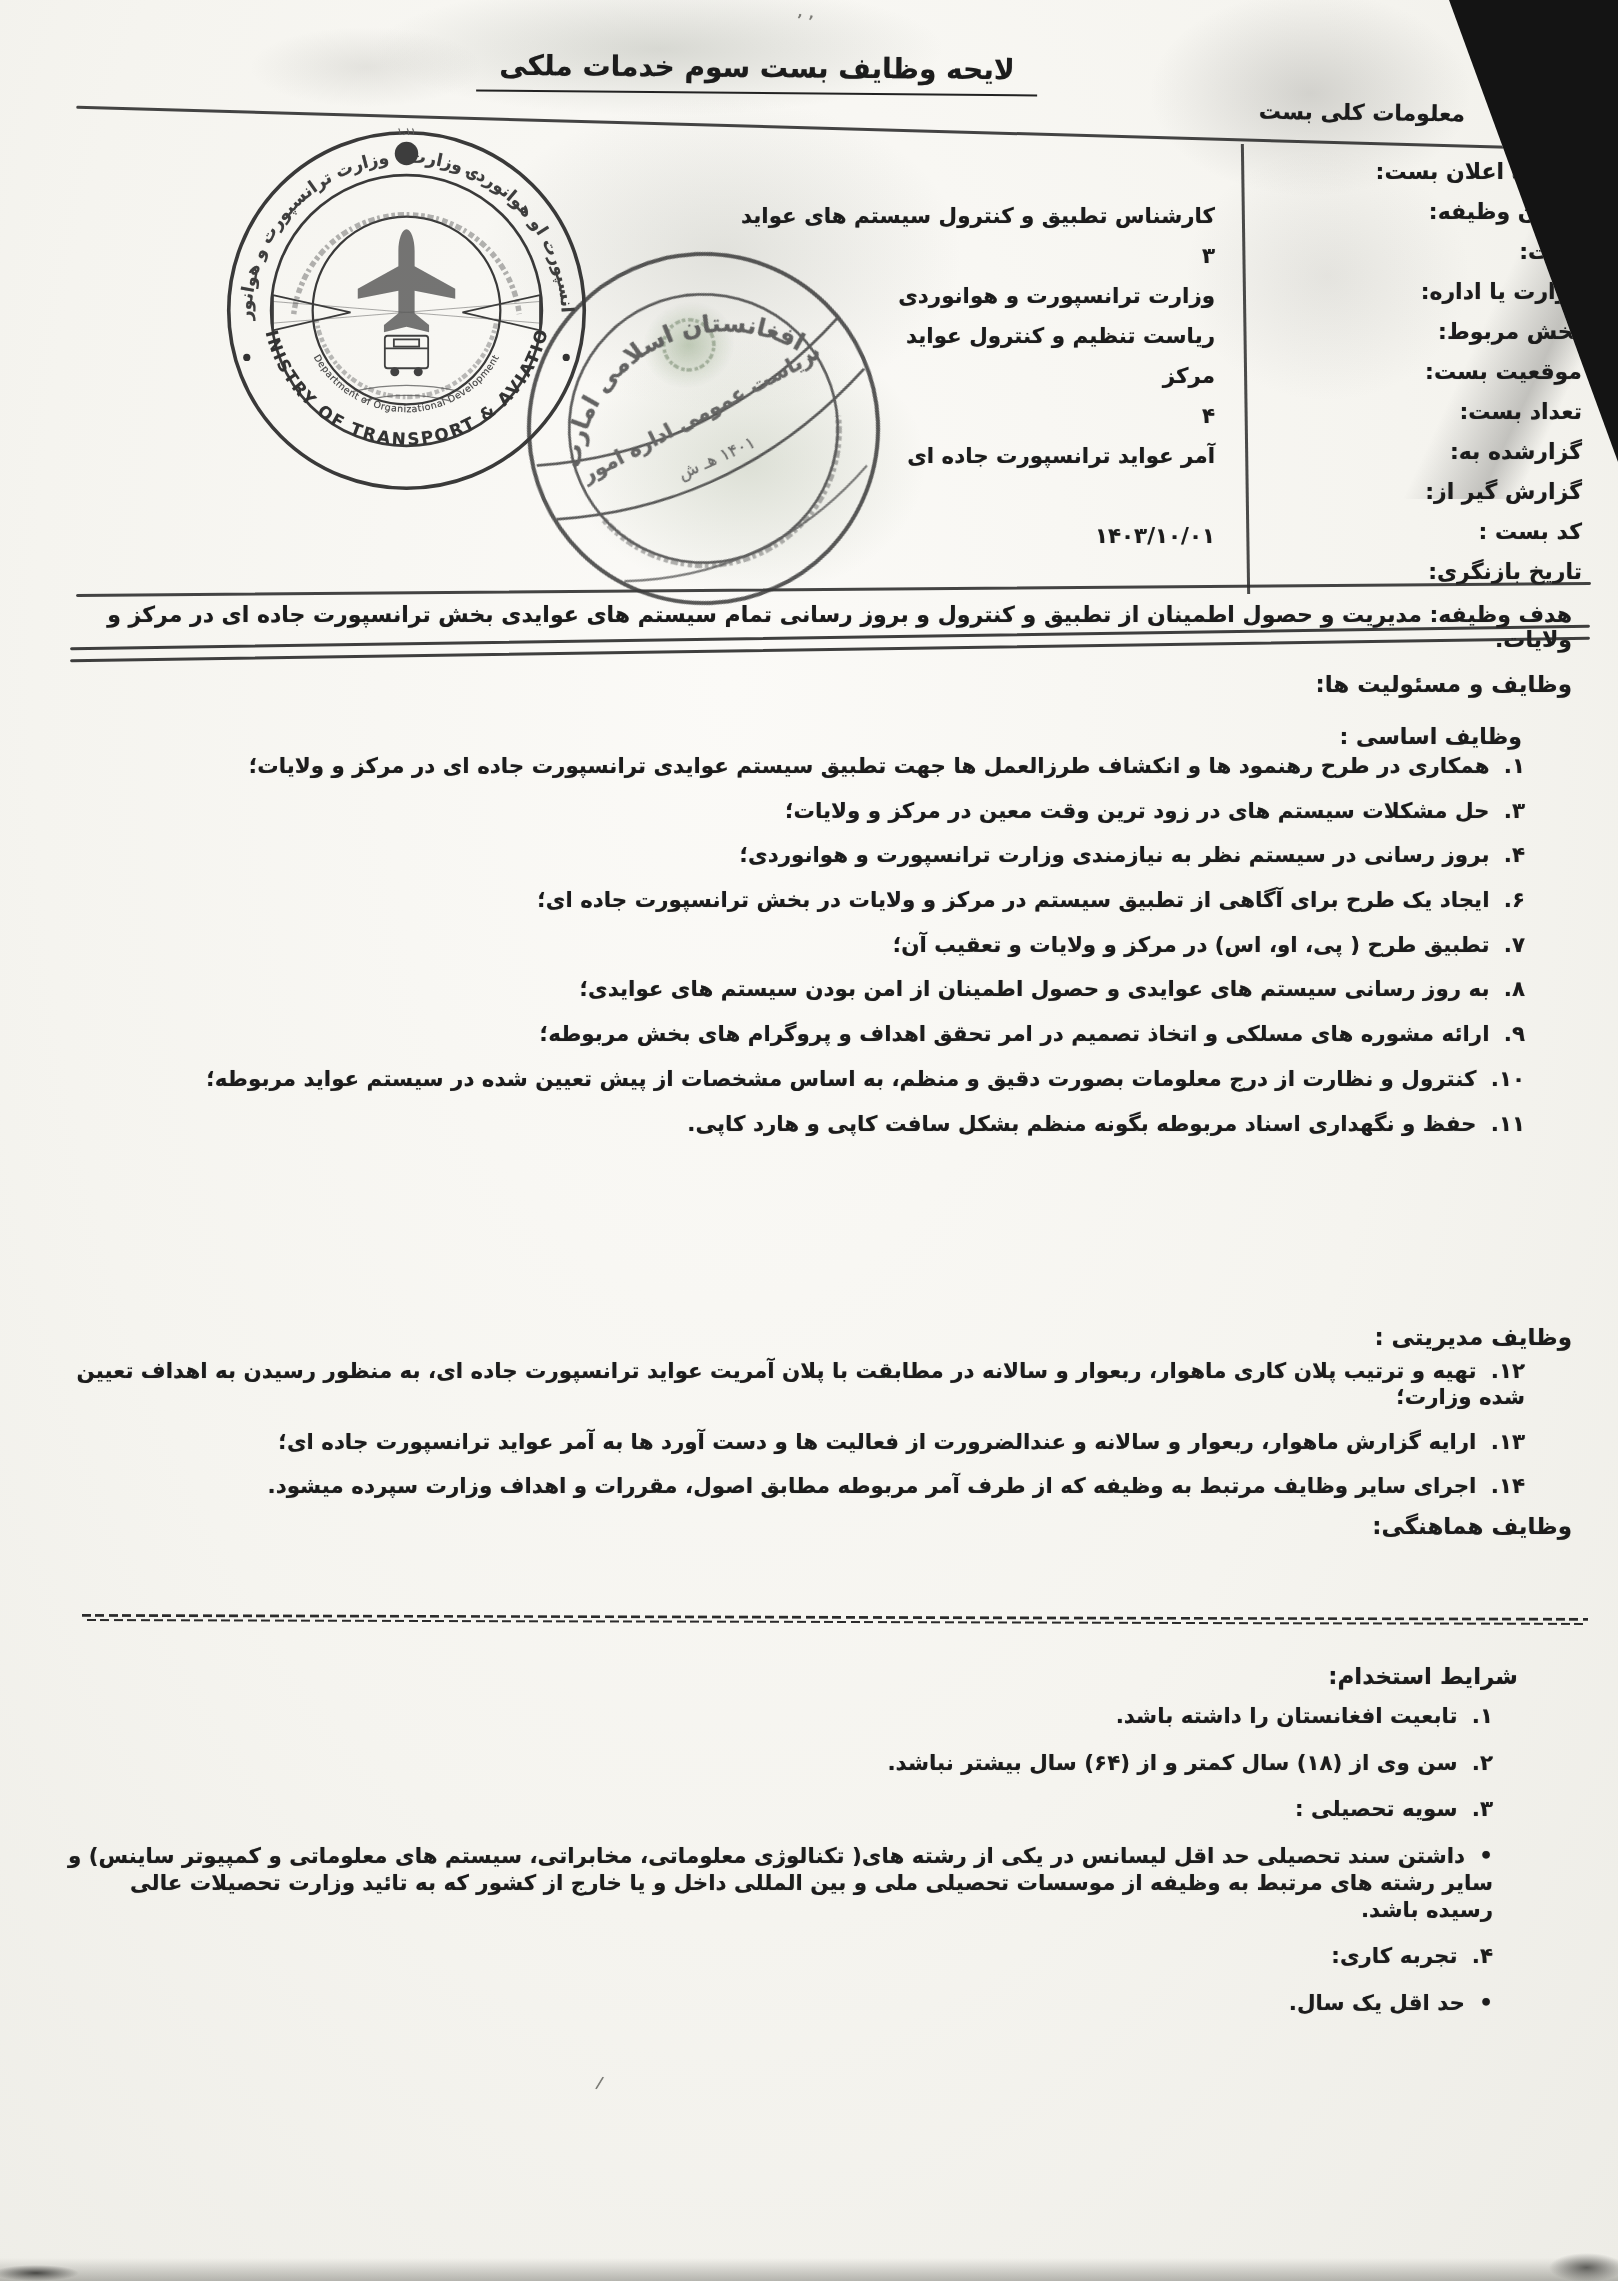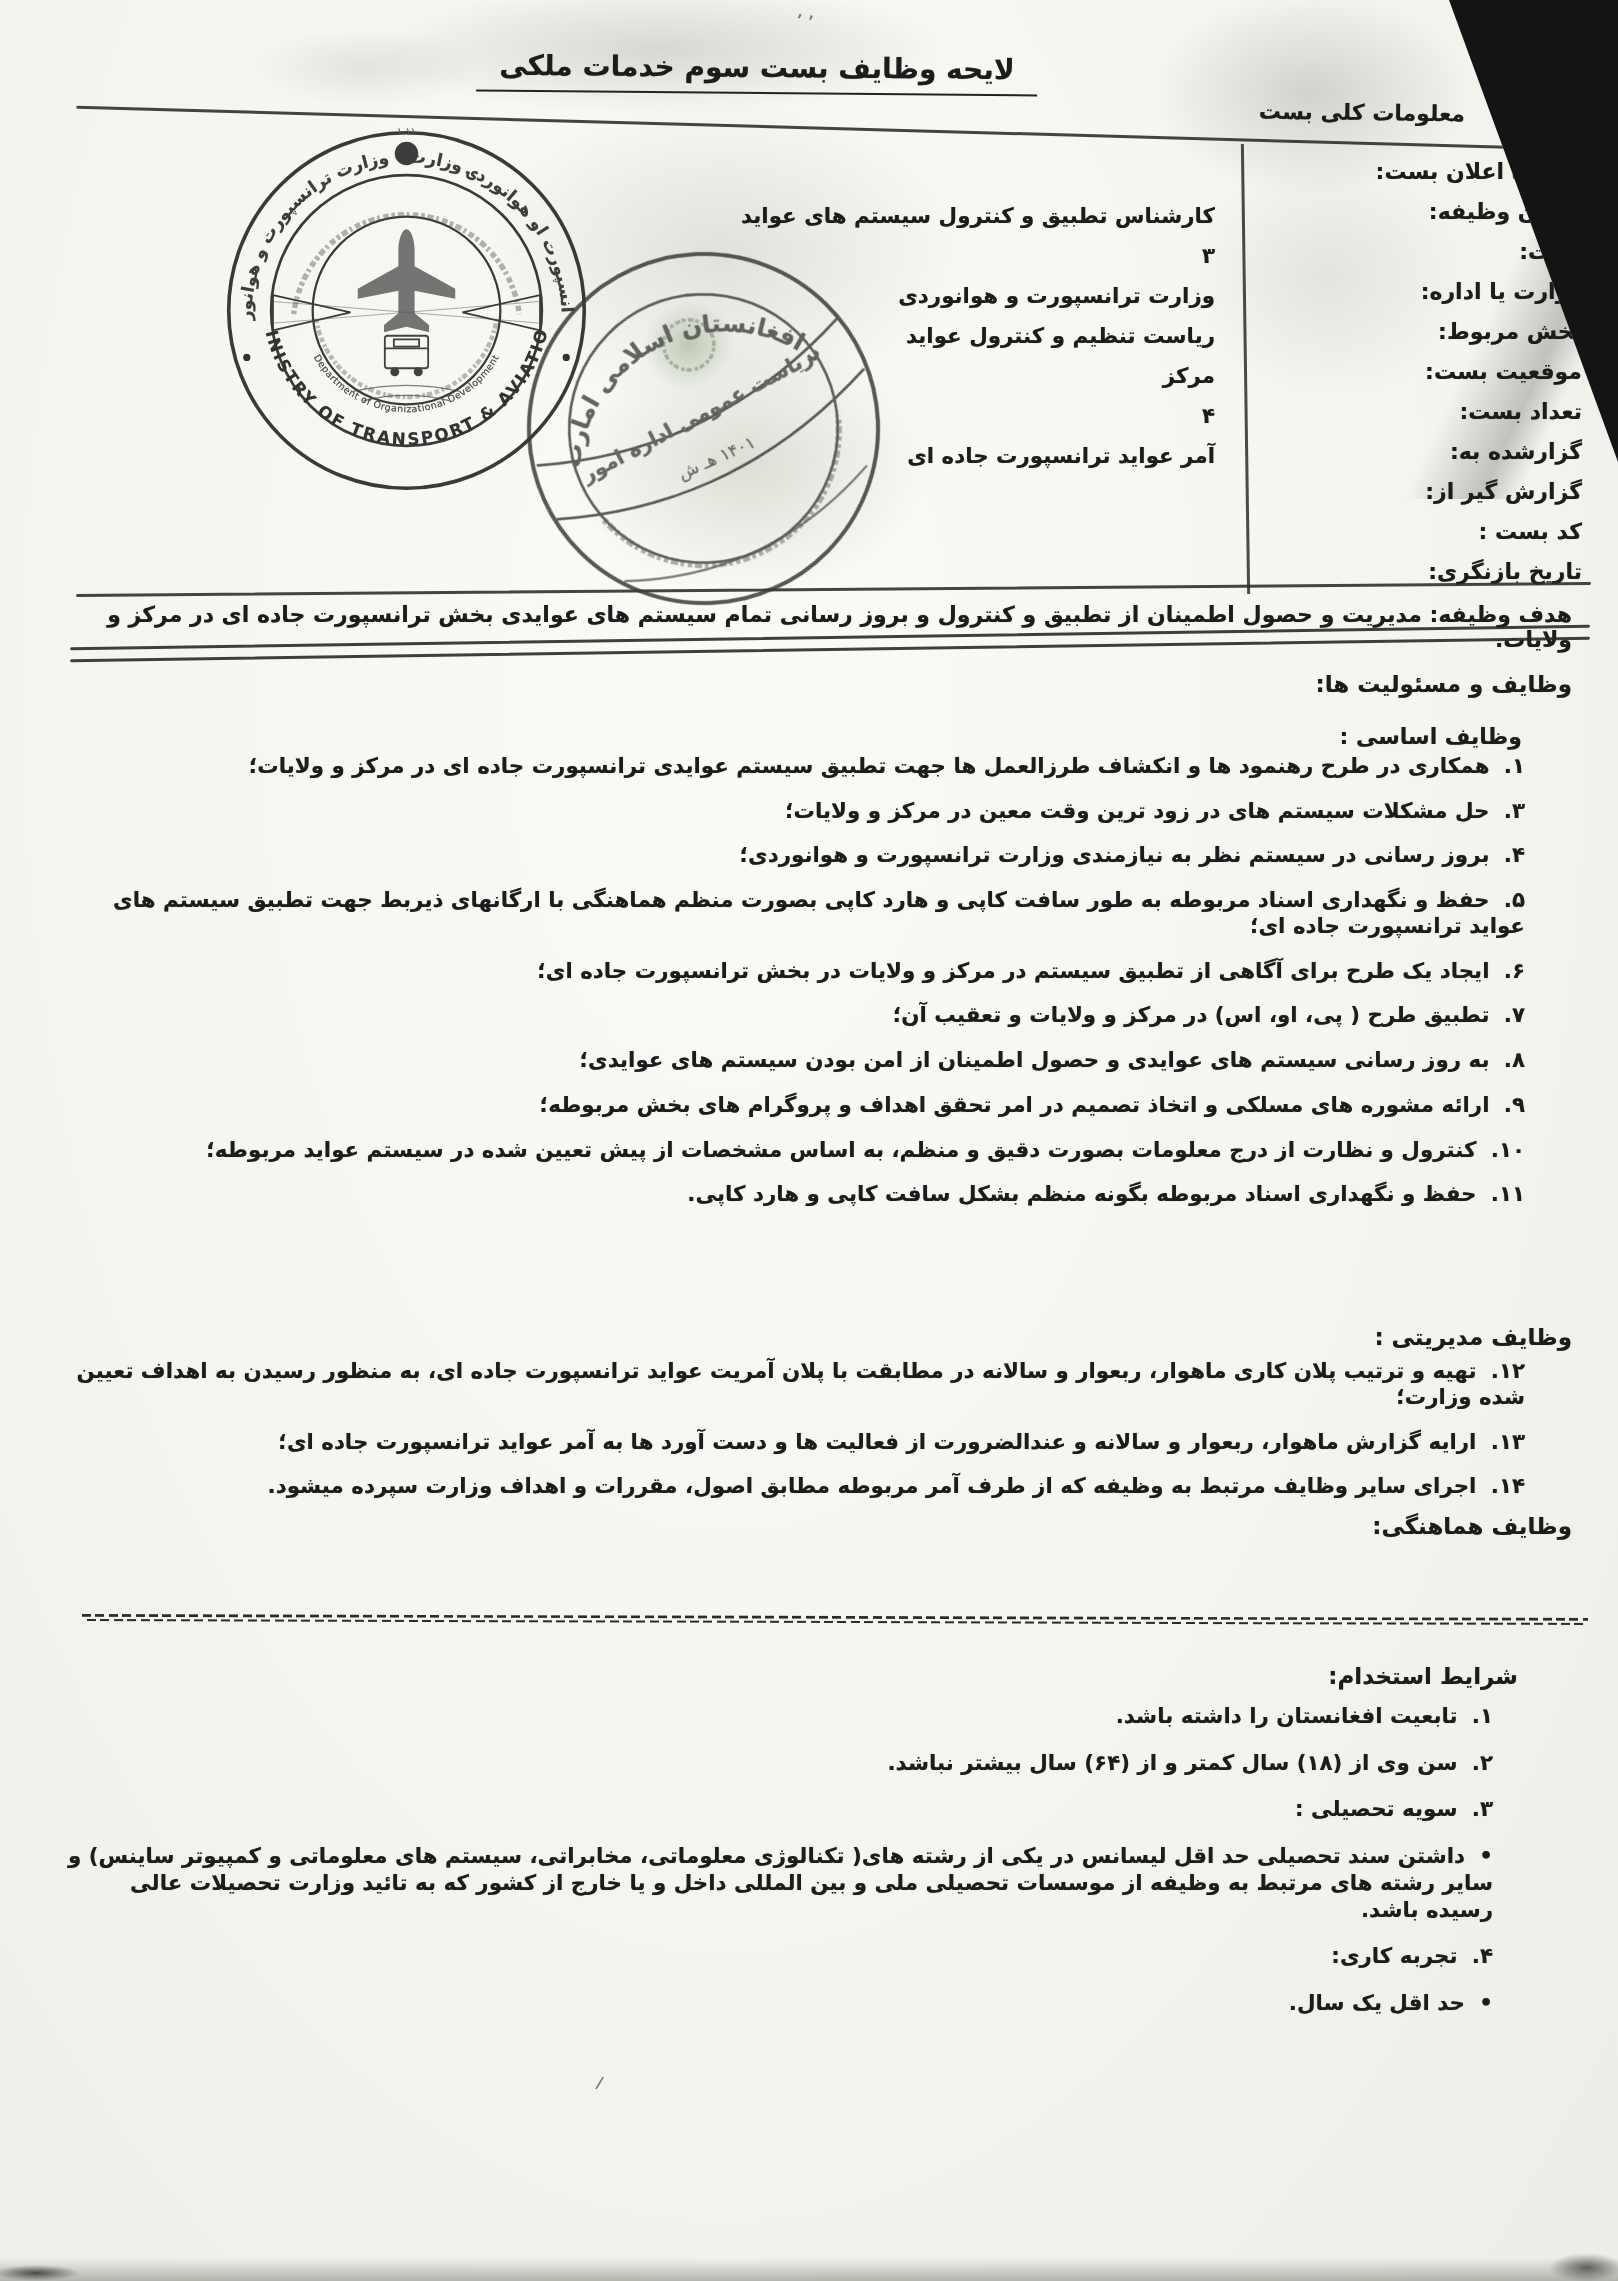--- a/index.html
+++ b/index.html
@@ -105,20 +105,21 @@
 
         <div class="row">مرکز</div>
 
         <div class="row">۴</div>
 
         <div class="row">آمر عواید ترانسپورت جاده ای</div>
 
 
         <div class="row"></div>
 
+        <div class="row">۱۴۰۳/۱۰/۰۱</div>
       </div>
     <div class="rule rule-tbl-bottom"></div>
 
     <div class="goal">
       <b>هدف وظیفه:</b>
       <span>مدیریت و حصول اطمینان از تطبیق و کنترول و بروز رسانی تمام سیستم های عوایدی بخش ترانسپورت جاده ای در مرکز و ولایات.</span>
     </div>
     <div class="rule dbl dbl1"></div>
     <div class="rule dbl dbl2"></div>
 
@@ -132,23 +133,20 @@
 
 
         <div class="item">
           <span class="num">۳.</span><span>حل مشکلات سیستم های در زود ترین وقت معین در مرکز و ولایات؛</span>
         </div>
 
         <div class="item">
           <span class="num">۴.</span><span>بروز رسانی در سیستم نظر به نیازمندی وزارت ترانسپورت و هوانوردی؛</span>
         </div>
 
-        <div class="item">
-          <span class="num">۵.</span><span>حفظ و نگهداری اسناد مربوطه به طور سافت کاپی و هارد کاپی بصورت منظم هماهنگی با ارگانهای ذیربط جهت تطبیق سیستم های عواید ترانسپورت جاده ای؛</span>
-        </div>
 
         <div class="item">
           <span class="num">۶.</span><span>ایجاد یک طرح برای آگاهی از تطبیق سیستم در مرکز و ولایات در بخش ترانسپورت جاده ای؛</span>
         </div>
 
         <div class="item">
           <span class="num">۷.</span><span>تطبیق طرح ( پی، او، اس) در مرکز و ولایات و تعقیب آن؛</span>
         </div>
 
         <div class="item">

